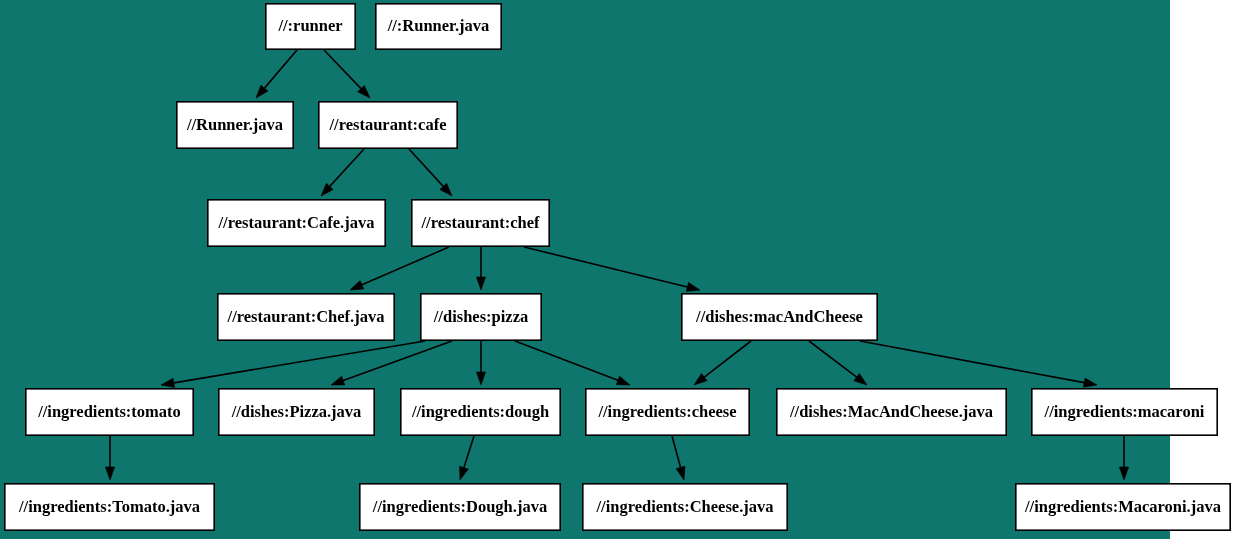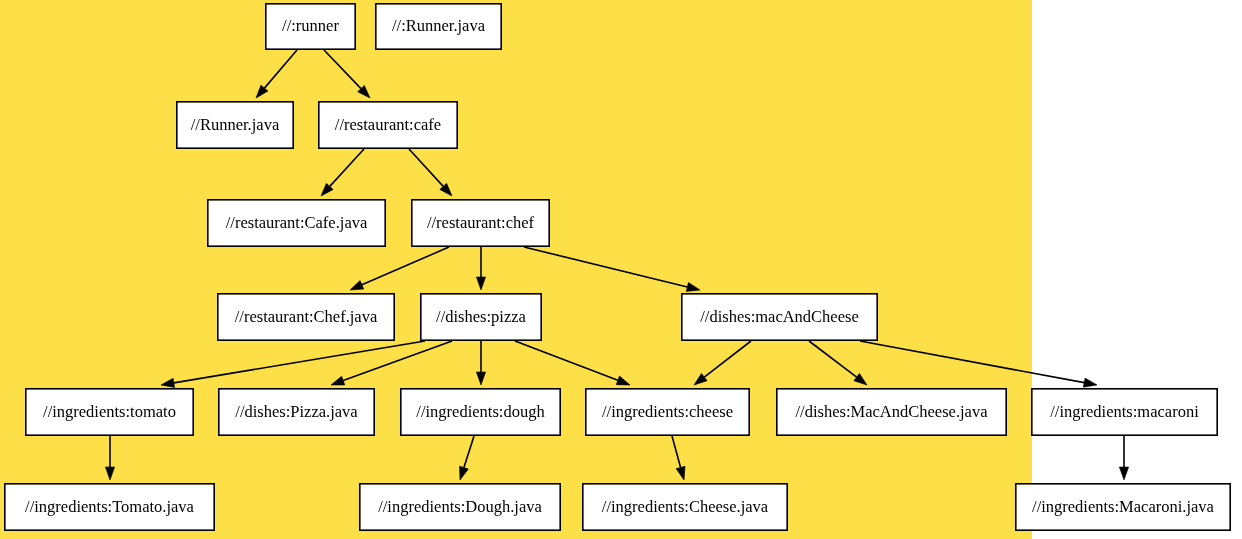--- a/index.html
+++ b/index.html
@@ -8,23 +8,24 @@
     background: #ffffff;
   }
   body {
     width: 1242px;
     height: 539px;
     overflow: hidden;
     font-family: "Liberation Serif", "DejaVu Serif", serif;
   }
   #graph-root {
     position: relative;
-    width: 1032px;
+    width: 1170px;
     height: 539px;
-    background: #fde047;
+    background: #0f766e;
+    font-weight: bold;
   }
   svg#graph-svg {
     position: absolute;
     left: 0;
     top: 0;
     width: 1242px;
     height: 539px;
     display: block;
   }
   .node-box {

